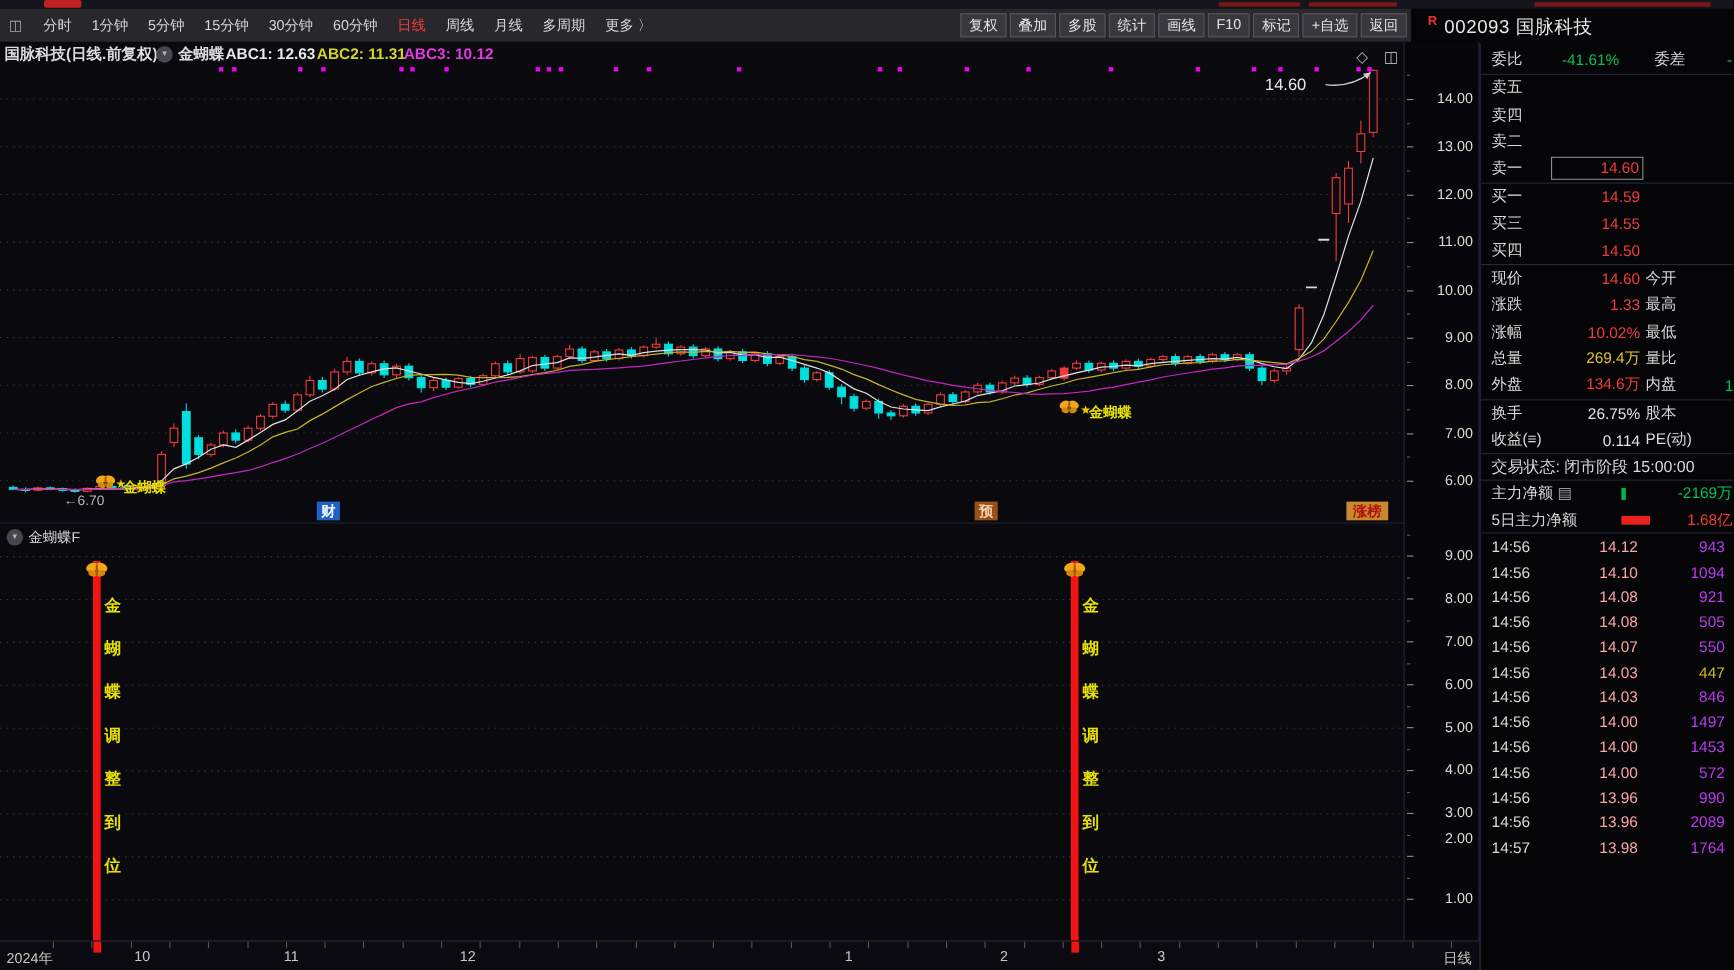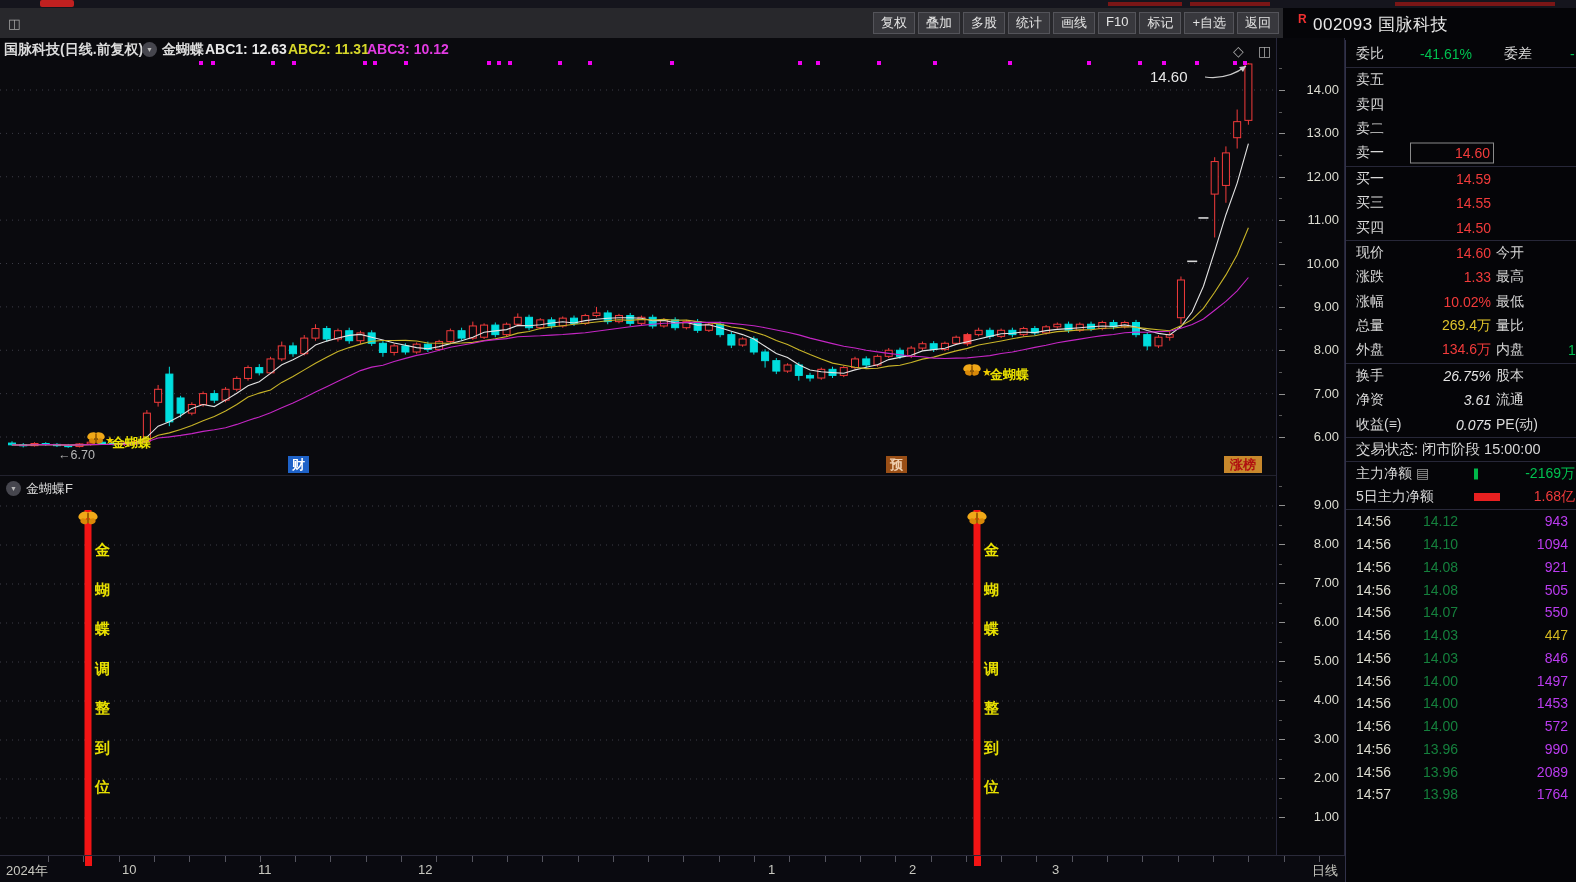--- a/index.html
+++ b/index.html
@@ -49,42 +49,43 @@
   .rp-div{height:1px;background:#272738;}
   .rp-row{position:relative;height:24.4px;}
   .rp-row > span{position:absolute;top:50%;transform:translateY(-50%);white-space:nowrap;}
   .lb{left:10px;color:#d8d8d8;}
   .pr{right:86px;width:90px;text-align:right;color:#f23b3b;}
   .prbox{left:64px;width:79px;height:19px;border:1px solid #8a8a8a;text-align:right;
          line-height:19px;padding-right:3px;color:#f23b3b;}
   .l2{left:150px;color:#d8d8d8;}
   .v2{left:222px;color:#d8d8d8;}
   .c-red{color:#f23b3b!important;}.c-green{color:#00c050!important;}
-  .c-yellow{color:#e0c42c!important;}.c-white{color:#e4e4e4!important;font-style:italic;}
+  .c-yellow{color:#e0c42c!important;}.c-white{color:#e4e4e4!important;}
   .tk-t{left:10px;color:#dcdcd0;}
-  .tk-p{right:88px;width:66px;text-align:left;color:#15803d;}
+  .tk-p{right:88px;width:66px;text-align:right;color:#fca5a5;}
   .tk-v{right:9px;width:70px;text-align:right;color:#bb3cf0;}
   .tk-v.y{color:#d4b820;}
   .minibar{position:absolute;top:50%;transform:translateY(-50%);}
   .chev-ico{color:#999;font-size:14px;}
 </style>
 </head>
 <body>
 
 <div id="stage">
 
   <div class="abs" id="topstrip">
     <div class="redblob" style="left:40px;top:0;width:34px;height:7px;border-radius:2px;"></div>
     <div class="redblob" style="left:1108px;top:2px;width:74px;height:4px;background:#7a1616;"></div>
     <div class="redblob" style="left:1190px;top:2px;width:80px;height:4px;background:#7a1616;"></div>
     <div class="redblob" style="left:1395px;top:2px;width:160px;height:4px;background:#7a1616;"></div>
   </div>
 
   <div class="abs" id="toolbar">
     <span class="pane-ico">◫</span>
+    <span id="menu-left"><span class="mi">分时</span><span class="mi">1分钟</span><span class="mi">5分钟</span><span class="mi">15分钟</span><span class="mi">30分钟</span><span class="mi">60分钟</span><span class="mi active">日线</span><span class="mi">周线</span><span class="mi">月线</span><span class="mi">多周期</span><span class="mi">更多 〉</span></span>
     <span id="tb-right">
         <span class="tbtn">复权</span>
         <span class="tbtn">叠加</span>
         <span class="tbtn">多股</span>
         <span class="tbtn">统计</span>
         <span class="tbtn">画线</span>
         <span class="tbtn">F10</span>
         <span class="tbtn">标记</span>
         <span class="tbtn">+自选</span>
         <span class="tbtn">返回</span>
@@ -482,21 +483,21 @@
       <div class="tickminor" style="top: 127.5px; width: 3px;"></div>
       <div class="ytick" style="top: 178px;">5.00</div>
       <div class="tickdash" style="top: 186px; width: 6px;"></div>
       <div class="tickminor" style="top: 166.5px; width: 3px;"></div>
       <div class="ytick" style="top: 217px;">4.00</div>
       <div class="tickdash" style="top: 225px; width: 6px;"></div>
       <div class="tickminor" style="top: 205.5px; width: 3px;"></div>
       <div class="ytick" style="top: 256px;">3.00</div>
       <div class="tickdash" style="top: 264px; width: 6px;"></div>
       <div class="tickminor" style="top: 244.5px; width: 3px;"></div>
-      <div class="ytick" style="top: 295px;">2.00</div>
+      <div class="ytick" style="top: 279px;">2.00</div>
       <div class="tickdash" style="top: 303px; width: 6px;"></div>
       <div class="tickminor" style="top: 283.5px; width: 3px;"></div>
       <div class="ytick" style="top: 334px;">1.00</div>
       <div class="tickdash" style="top: 342px; width: 6px;"></div>
       <div class="tickminor" style="top: 322.5px; width: 3px;"></div>
     </div>
 
   <div class="abs" id="xaxis">
       <div class="xtick" style="left: 48px;"></div>
       <div class="xtick" style="left: 83.3px;"></div>
@@ -626,28 +627,22 @@
         <span class="v2 c-green">1</span>
       </div>
       <div class="rp-div"></div>
       <div class="rp-row">
         <span class="lb">换手</span>
         <span class="pr c-white">26.75%</span>
   <span class="l2">股本</span>
         <span class="v2 c-white"></span>
       </div>
       <div class="rp-row">
-        <span class="lb">净资</span>
-        <span class="pr c-white">3.61</span>
-  <span class="l2">流通</span>
-        <span class="v2 c-white"></span>
-      </div>
-      <div class="rp-row">
         <span class="lb">收益(≡)</span>
-        <span class="pr c-white">0.075</span>
+        <span class="pr c-white">0.114</span>
   <span class="l2">PE(动)</span>
         <span class="v2 c-white"></span>
       </div>
       <div class="rp-div"></div>
       <div class="rp-row" style="height: 23px; text-decoration: underline;">
         <span class="lb" style="font-size:14.5px;">交易状态: 闭市阶段 15:00:00</span>
       </div>
       <div class="rp-div"></div>
       <div class="rp-row" style="height: 23.5px;">
         <span class="lb">主力净额 <span class="chev-ico">▤</span></span>

